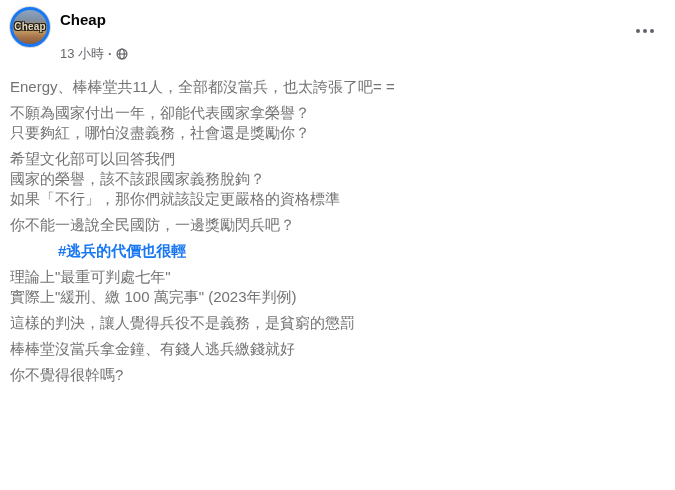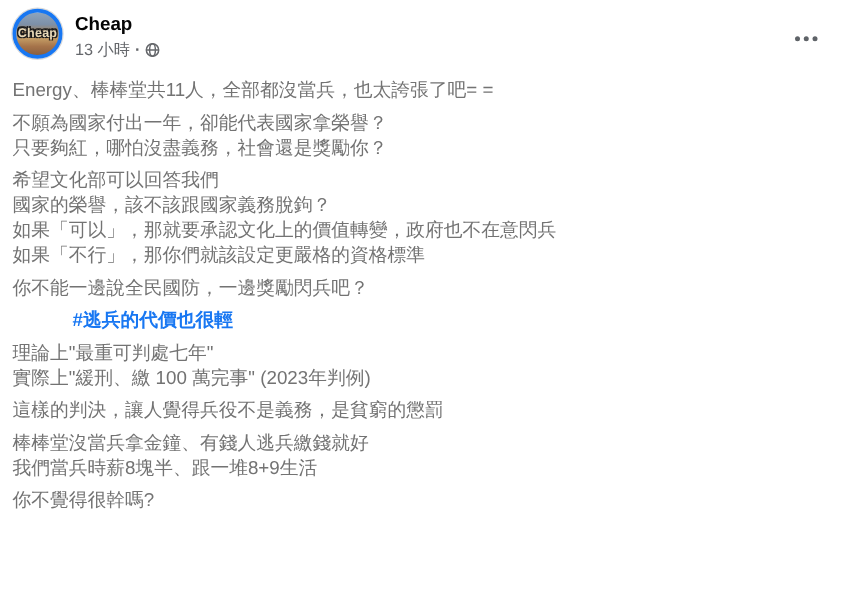--- a/index.html
+++ b/index.html
@@ -33,21 +33,21 @@
     text-shadow: -1px -1px 0 #1a1a1a, 1px -1px 0 #1a1a1a, -1px 1px 0 #1a1a1a, 1px 1px 0 #1a1a1a;
     letter-spacing: 0.2px;
   }
   .header-text { margin-left: 10px; padding-top: 3px; }
   .page-name {
     font-size: 15px; font-weight: 700; color: #050505;
     line-height: 19px; cursor: pointer;
   }
   .post-meta {
     display: flex; align-items: center; gap: 4px;
-    font-size: 13px; color: #65676b; line-height: 17px; margin-top: 2px;
+    font-size: 13px; color: #65676b; line-height: 17px; margin-top: 16px;
   }
   .timestamp { cursor: pointer; }
   .meta-dot { font-weight: bold; }
   .globe-icon { display: inline-flex; margin-top: 1px; }
 
   .more-button {
     position: absolute; right: 14px; top: 19px;
     width: 32px; height: 24px;
     display: flex; align-items: center; justify-content: center; gap: 3px;
     background: transparent; border: none; border-radius: 6px; cursor: pointer;
@@ -98,38 +98,36 @@
     <div class="para">
       <div class="line">Energy、棒棒堂共11人，全部都沒當兵，也太誇張了吧= =</div>
     </div>
     <div class="para">
       <div class="line">不願為國家付出一年，卻能代表國家拿榮譽？</div>
       <div class="line">只要夠紅，哪怕沒盡義務，社會還是獎勵你？</div>
     </div>
     <div class="para">
       <div class="line">希望文化部可以回答我們</div>
       <div class="line">國家的榮譽，該不該跟國家義務脫鉤？</div>
-      <div class="line">如果「可以」，那就要承認文化上的價值轉變，政府也不在意閃兵</div>
       <div class="line">如果「不行」，那你們就該設定更嚴格的資格標準</div>
     </div>
     <div class="para">
       <div class="line">你不能一邊說全民國防，一邊獎勵閃兵吧？</div>
     </div>
     <div class="para">
       <a class="hashtag">#逃兵的代價也很輕</a>
     </div>
     <div class="para">
       <div class="line">理論上"最重可判處七年"</div>
       <div class="line">實際上"緩刑、繳 100 萬完事" (2023年判例)</div>
     </div>
     <div class="para">
       <div class="line">這樣的判決，讓人覺得兵役不是義務，是貧窮的懲罰</div>
     </div>
     <div class="para">
       <div class="line">棒棒堂沒當兵拿金鐘、有錢人逃兵繳錢就好</div>
-      <div class="line">我們當兵時薪8塊半、跟一堆8+9生活</div>
     </div>
     <div class="para">
       <div class="line">你不覺得很幹嗎?</div>
     </div>
   </div>
 
 </div>
 
 </body></html>

